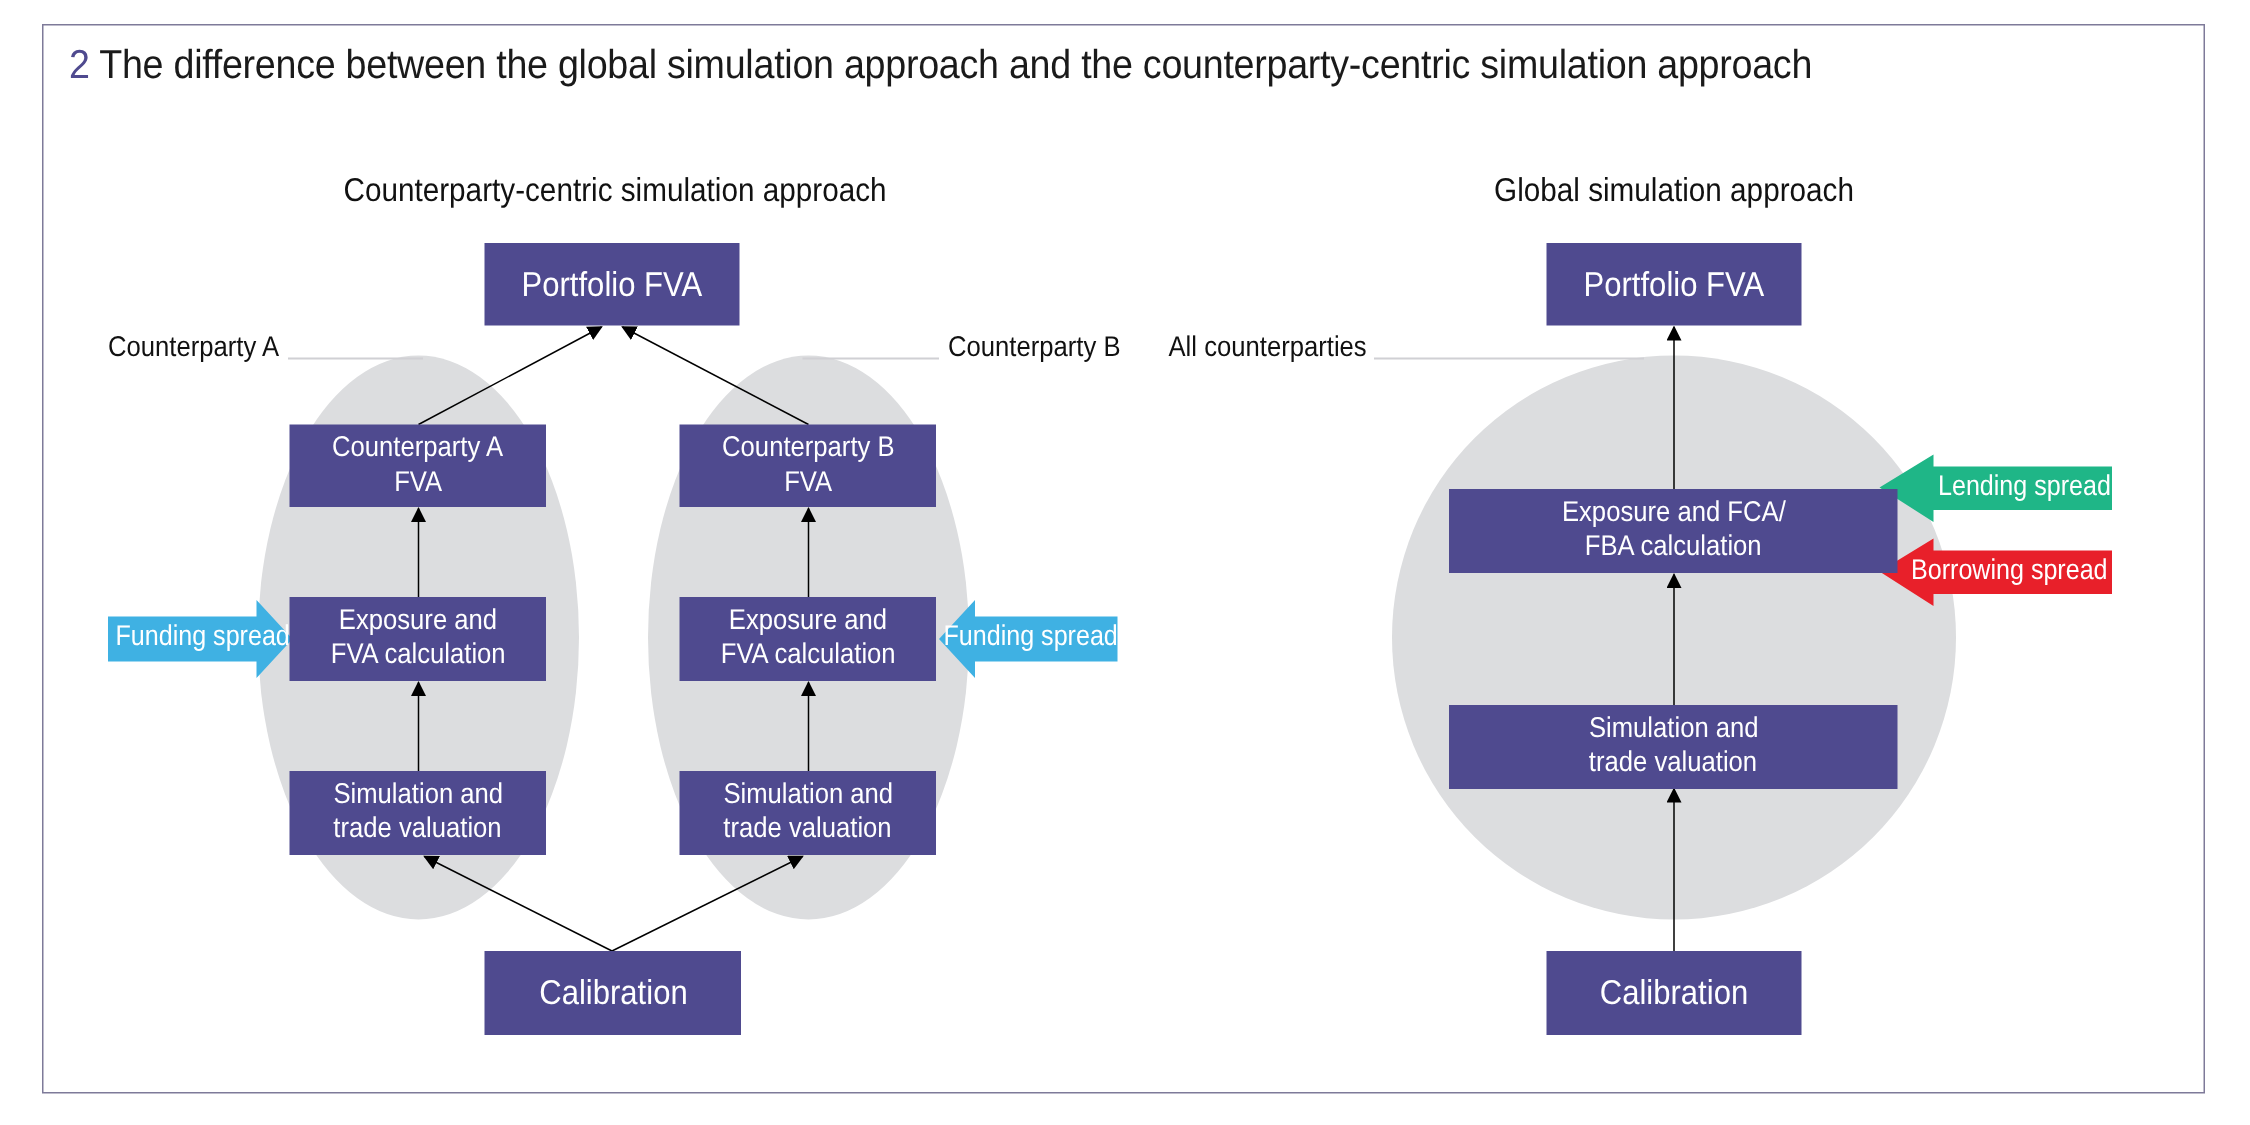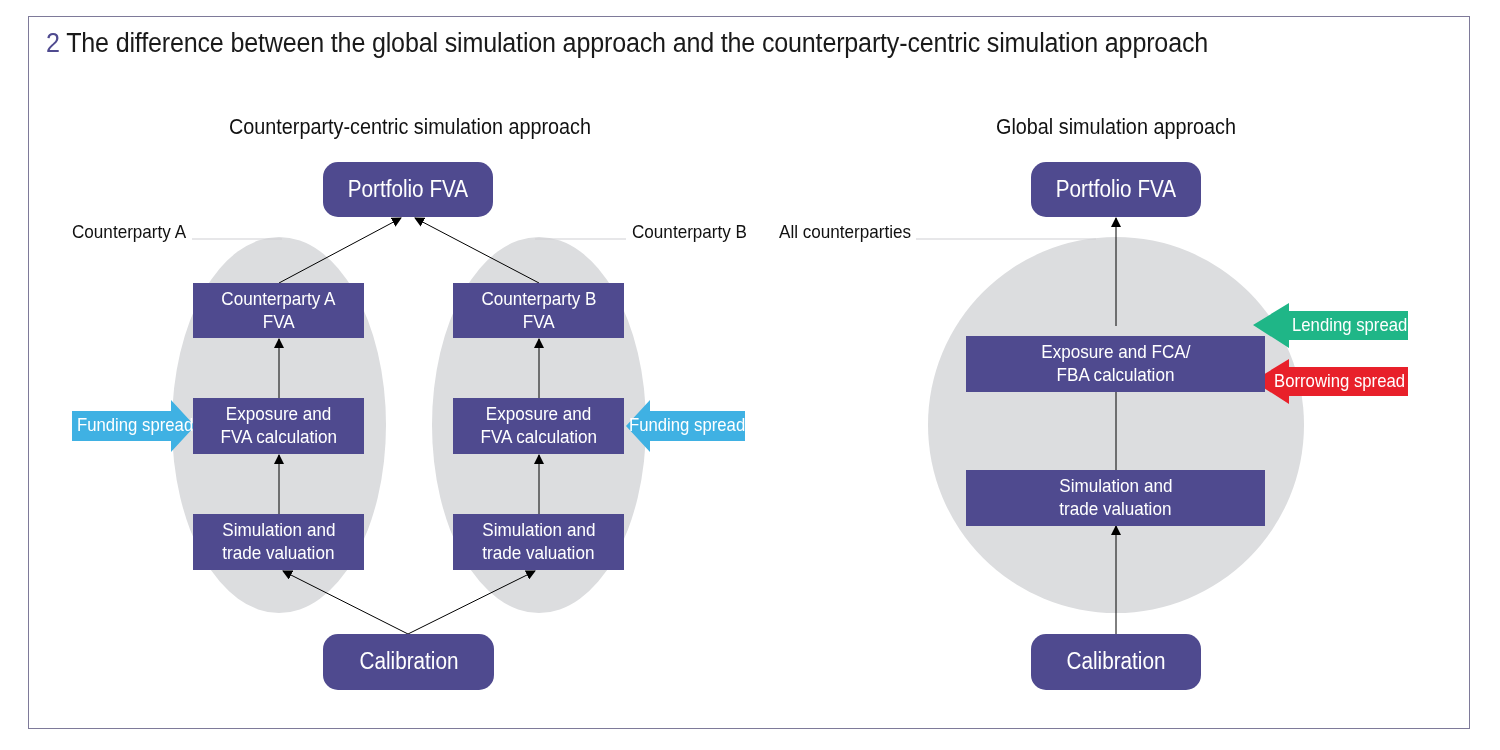--- a/index.html
+++ b/index.html
@@ -10,21 +10,21 @@
   .title { position: absolute; left: 46px; top: 28px; font-size: 27px; color: #1a1a1a;
            transform: scaleX(0.93); transform-origin: left top; white-space: nowrap; letter-spacing: -0.2px; }
   .title .num { color: #4f4a8f; }
   .subtitle { position: absolute; font-size: 22px; color: #111; white-space: nowrap;
               transform: scaleX(0.9); transform-origin: center top; text-align: center; }
   svg.diagram { position: absolute; left: 0; top: 0; }
   .box { position: absolute; background: #4f4a8f; color: #ffffff; display: flex;
          flex-direction: column; align-items: center; justify-content: center; text-align: center;
          box-sizing: border-box; line-height: 1.2; }
   .box span { display: block; white-space: nowrap; transform: scaleX(0.9); }
-  .box.big { font-size: 23px; border-radius: 15px; }
+  .box.big { font-size: 23px; }
   .box.small { font-size: 19px; }
   .group-label { position: absolute; font-size: 19px; color: #111; white-space: nowrap;
                  transform: scaleX(0.9); transform-origin: left top; }
   .arrow-label { position: absolute; font-size: 19px; color: #fff; white-space: nowrap;
                  transform: scaleX(0.88); transform-origin: left top; }
 </style>
 </head>
 <body>
 
 <div class="frame"></div>
@@ -107,21 +107,21 @@
 </div>
 
 <div class="box big" style="left:323px; top:634px; width:171px; height:56px;">
   <span>Calibration</span>
 </div>
 
 <div class="box big" style="left:1031px; top:162px; width:170px; height:55px;">
   <span>Portfolio FVA</span>
 </div>
 
-<div class="box small" style="left:966px; top:336px; width:299px; height:56px;">
+<div class="box small" style="left:966px; top:326px; width:299px; height:56px;">
   <span>Exposure and FCA/</span>
   <span>FBA calculation</span>
 </div>
 
 <div class="box small" style="left:966px; top:470px; width:299px; height:56px;">
   <span>Simulation and</span>
   <span>trade valuation</span>
 </div>
 
 <div class="box big" style="left:1031px; top:634px; width:170px; height:56px;">

